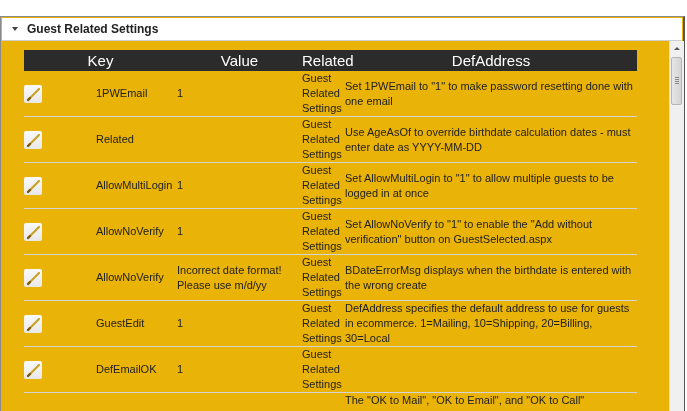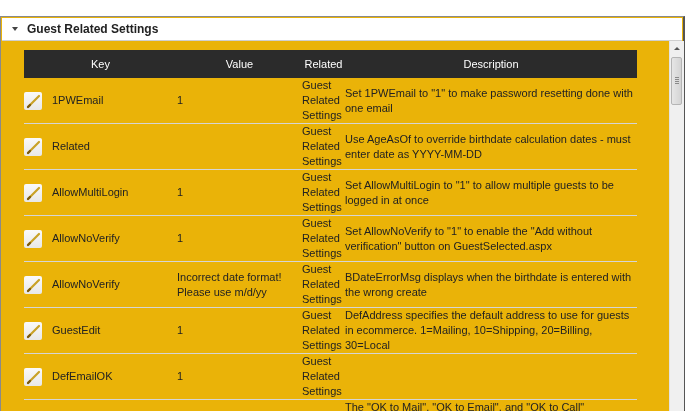--- a/index.html
+++ b/index.html
@@ -25,29 +25,29 @@
   }
   .panel-title { font-weight:bold; font-size:12px; color:#222; }
   .scroll-area {
     position:absolute; left:1px; top:24px; width:666px; height:384px; overflow:hidden;
   }
   table.grid {
     position:absolute; left:22px; top:9px; width:613px; border-collapse:collapse;
     table-layout:fixed;
   }
   table.grid thead th {
-    background:#2b2b2b; color:#fff; font-weight:normal; font-size:11px;
-    height:28px; padding:0; line-height:13px; text-align:center;
+    background:#2b2b2b; color:#fff; font-weight:normal; font-size:15px;
+    height:21px; padding:0; line-height:13px; text-align:center;
   }
   table.grid tbody td {
     border-bottom:1px solid #d5d5d5; vertical-align:middle; padding:0;
     font-size:11px; line-height:15px;
   }
   td.key-cell { padding-left:4px; }
-  .key-wrap { display:flex; align-items:center; }
+  .key-wrap { display:flex; align-items:center;gap:44px; }
   .edit-icon {
     width:18px; height:18px; margin-right:10px; flex:0 0 18px;
     background:linear-gradient(180deg,#fafafa,#e8e8e8);
     border-radius:2px; position:relative;
   }
   .edit-icon svg { position:absolute; left:0; top:0; }
   td.value-cell { padding-left:4px; }
   td.cat-cell { padding-left:4px; }
   td.desc-cell { padding-left:6px; padding-right:8px; }
   .scrollbar {
@@ -84,21 +84,21 @@
         <col style="width:153px">
           <col style="width:125px">
           <col style="width:43px">
           <col style="width:292px">
       </colgroup>
       <thead>
         <tr>
           <th>Key</th>
           <th>Value</th>
           <th>Related</th>
-          <th>Description</th>
+          <th>DefAddress</th>
         </tr>
       </thead>
       <tbody id="rows">
           <tr style="height: 44px;">
     <td class="key-cell">
       <div class="key-wrap">
         <span class="edit-icon">
           <svg width="18" height="18" viewBox="0 0 18 18">
             <line x1="4" y1="15" x2="15" y2="4" stroke="#c9a227" stroke-width="2.2" stroke-linecap="round"></line>
             <line x1="4" y1="15" x2="6" y2="13" stroke="#7a5a10" stroke-width="2.2" stroke-linecap="round"></line>

